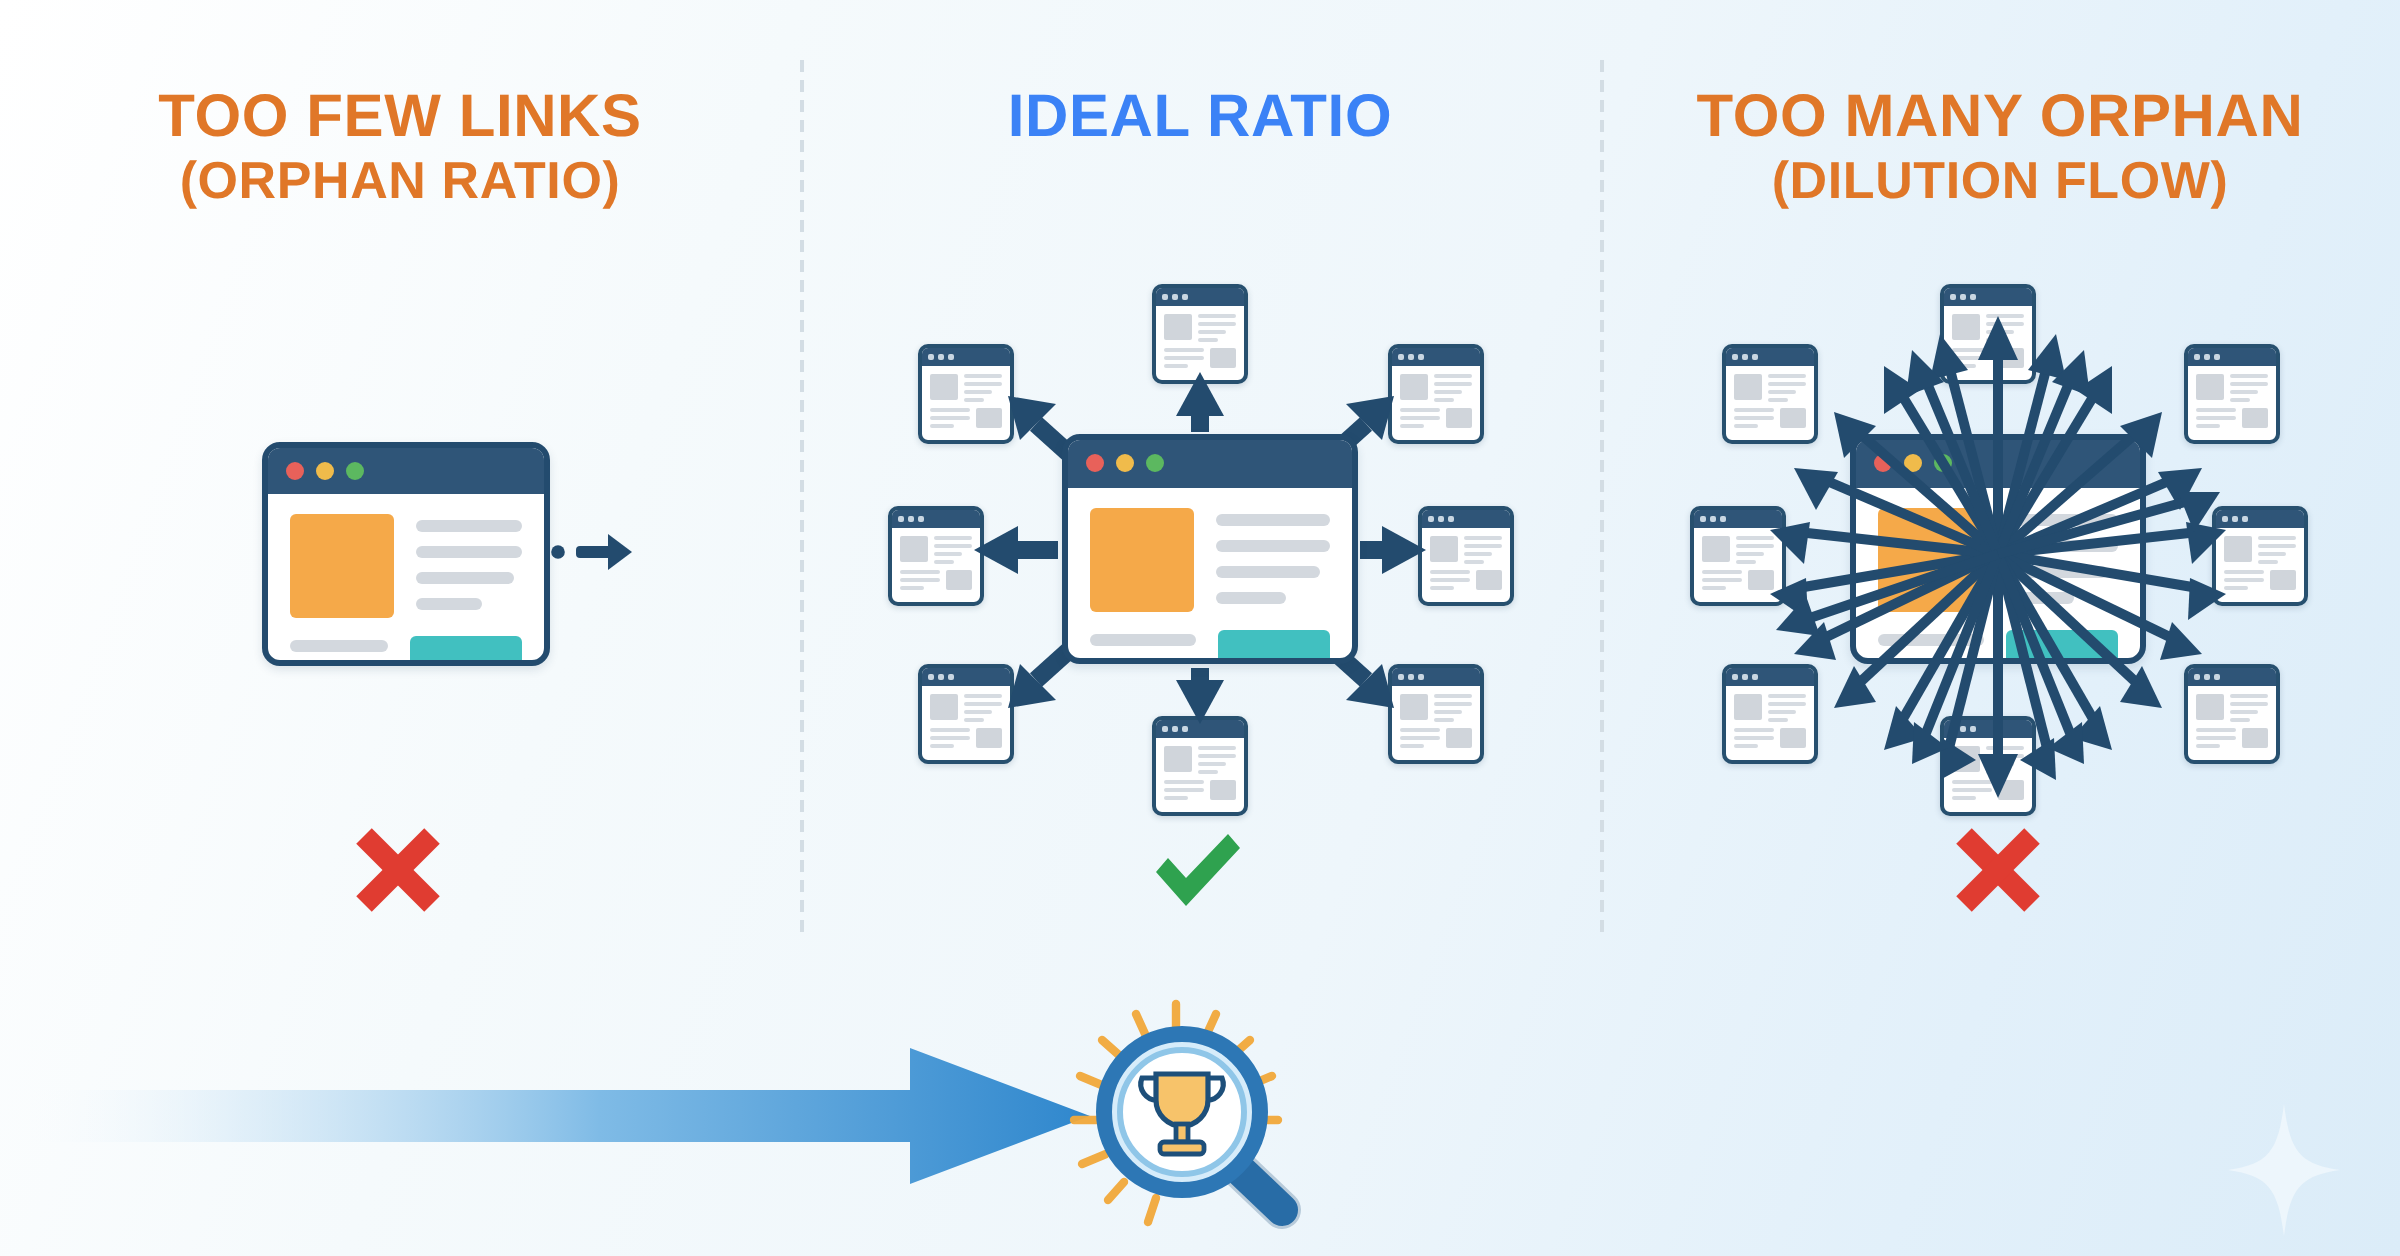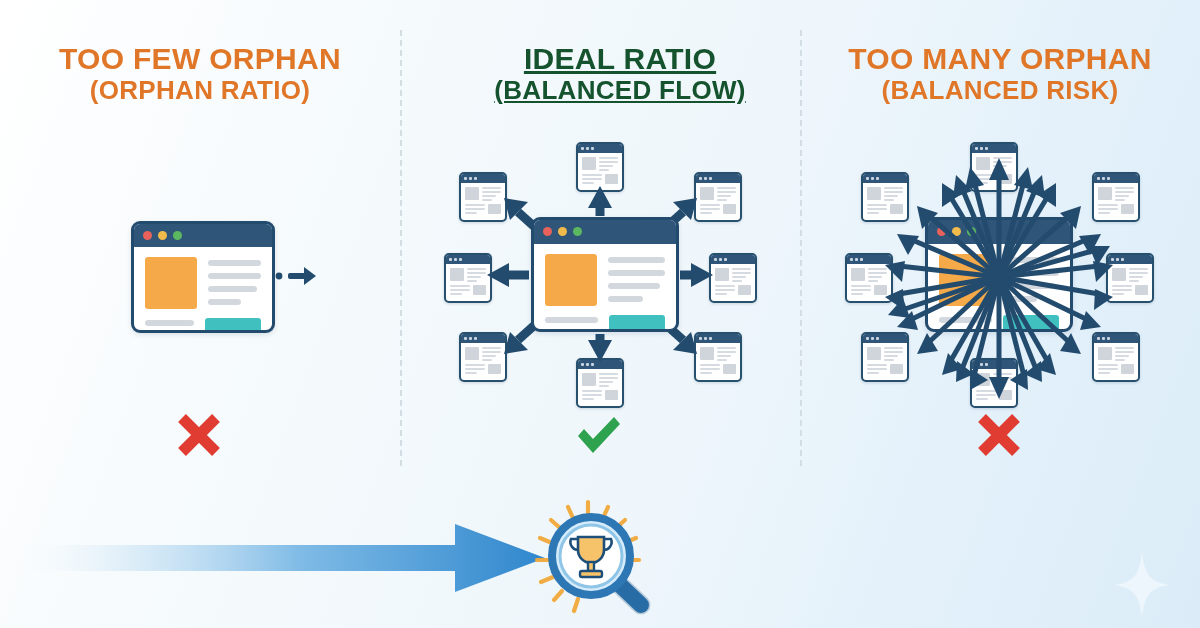--- a/index.html
+++ b/index.html
@@ -24,21 +24,21 @@
   .divider.d2 { left:800px; }
 
   
   .col-head {
     position:absolute; top:42px; width:400px; text-align:center;
     line-height:1.12; letter-spacing:.3px;
   }
   .col-head .l1 { font-size:30px; font-weight:bold; display:block; }
   .col-head .l2 { font-size:26px; font-weight:bold; display:block; }
   .col-head.c-left  { left:0px;   color:#e07728; }
-  .col-head.c-mid   { left:420px; color:#14532d;text-decoration:underline; }
+  .col-head.c-mid   { left:400px; color:#3b82f6; }
   .col-head.c-right { left:800px; color:#e07728; }
 
   
   .win {
     position:absolute; background:#ffffff;
     border:3px solid #234b6e; border-radius:9px; overflow:hidden;
     box-shadow:0 2px 5px rgba(30,60,90,.13);
   }
   .win .bar {
     background:#2f5578; height:22%; min-height:20px;
@@ -103,30 +103,29 @@
 </style>
 </head>
 <body>
 
 <div class="stage">
 
   <div class="divider d1"></div>
   <div class="divider d2"></div>
 
   <div class="col-head c-left">
-    <span class="l1">TOO FEW ORPHAN</span>
+    <span class="l1">TOO FEW LINKS</span>
     <span class="l2">(ORPHAN RATIO)</span>
   </div>
   <div class="col-head c-mid">
     <span class="l1">IDEAL RATIO</span>
-    <span class="l2">(BALANCED FLOW)</span>
   </div>
   <div class="col-head c-right">
     <span class="l1">TOO MANY ORPHAN</span>
-    <span class="l2">(BALANCED RISK)</span>
+    <span class="l2">(DILUTION FLOW)</span>
   </div>
 
   <div class="win left-win">
     <div class="bar">
       <span class="dot r"></span>
       <span class="dot y"></span>
       <span class="dot g"></span>
     </div>
     <div class="body">
       <div class="row1">

